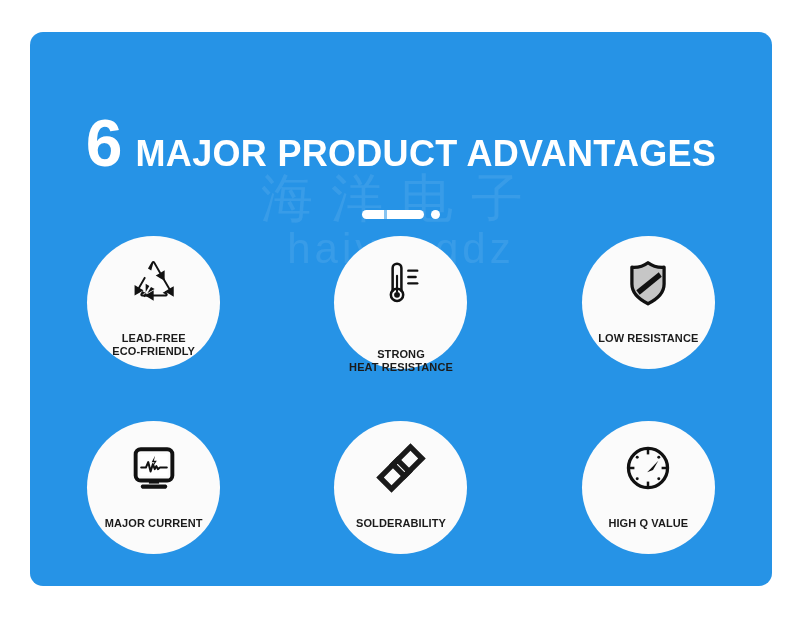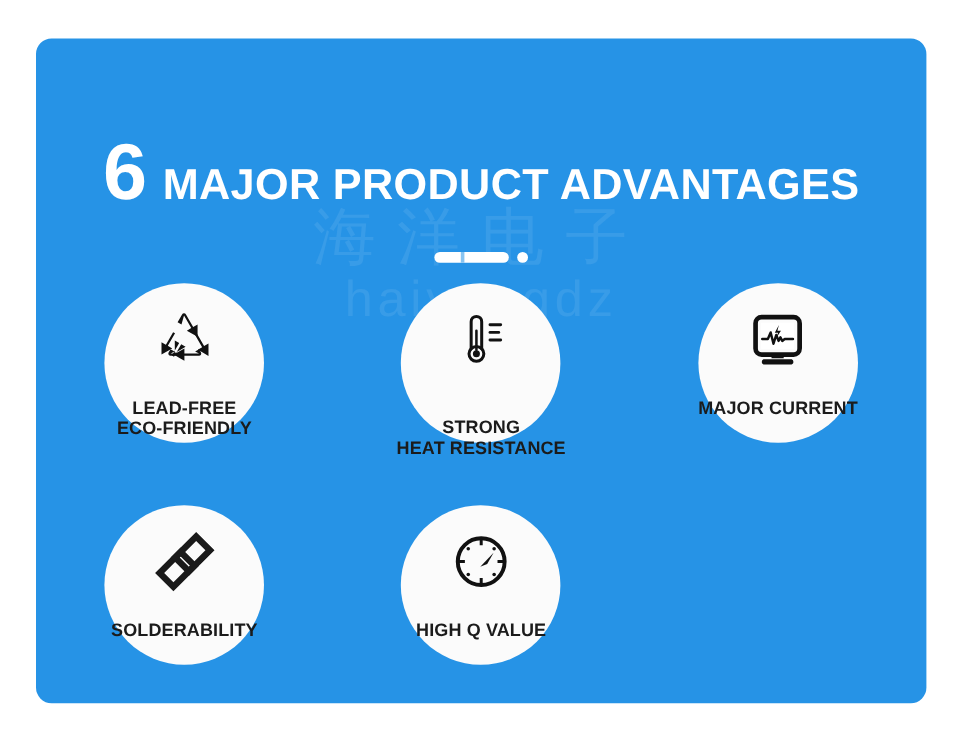--- a/index.html
+++ b/index.html
@@ -155,21 +155,21 @@
     display: flex;
     align-items: center;
     justify-content: center;
   }
   .badge-icon svg {
     display: block;
   }
   .badge-label {
     margin-top: 6px;
     color: #1b1b1b;
-    font-size: 15px;
+    font-size: 11px;
     font-weight: bold;
     line-height: 1.16;
     text-align: center;
     white-space: pre;
     letter-spacing: 0.1px;
   }
   .badge.wide .badge-label {
     position: absolute;
     left: -22px;
     width: 177px;
@@ -237,20 +237,31 @@
                 <path d="M41.0 24.6 H50.0" stroke-width="2.9"></path>
                 <path d="M41.0 32.4 H52.0" stroke-width="2.9"></path>
               </g>
             </svg>
           </div>
           <div class="badge-label">STRONG
 HEAT RESISTANCE</div>
         </div>
       </div>
 
+      <div class="cell">
+        <div class="badge single">
+          <div class="badge-icon">
+            <svg viewBox="0 0 64 64" width="50" height="50" aria-hidden="true">
+              <path d="M32 6 C25 11.4 17.4 12.2 11.4 11.8 V33.4 C11.4 45.2 21.4 53.4 32 58.6 C42.6 53.4 52.6 45.2 52.6 33.4 V11.8 C46.6 12.2 39 11.4 32 6 Z" fill="#c6c6c6" stroke="#111111" stroke-width="4.2" stroke-linejoin="round"></path>
+              <path d="M17.0 41.2 L45.8 18.2 L49.6 24.0 L21.4 47.0 Z" fill="#111111"></path>
+            </svg>
+          </div>
+          <div class="badge-label">LOW RESISTANCE</div>
+        </div>
+      </div>
 
       <div class="cell">
         <div class="badge single">
           <div class="badge-icon">
             <svg viewBox="0 0 64 64" width="50" height="50" aria-hidden="true">
               <rect x="8.5" y="8.0" width="47" height="40" rx="6.5" fill="none" stroke="#111111" stroke-width="5"></rect>
               <rect x="14.5" y="14.0" width="35" height="28" fill="#ffffff"></rect>
               <path d="M25.5 48.0 H38.5 V52.0 H25.5 Z" fill="#111111"></path>
               <path d="M17.0 53.0 H47.0 a3 3 0 0 1 0 5.6 H17.0 a3 3 0 0 1 0-5.6 Z" fill="#111111"></path>
               <path d="M33.4 16.4 L29.0 24.6 H32.6 L30.0 31.0 L35.6 22.6 H31.8 Z" fill="#111111"></path>

